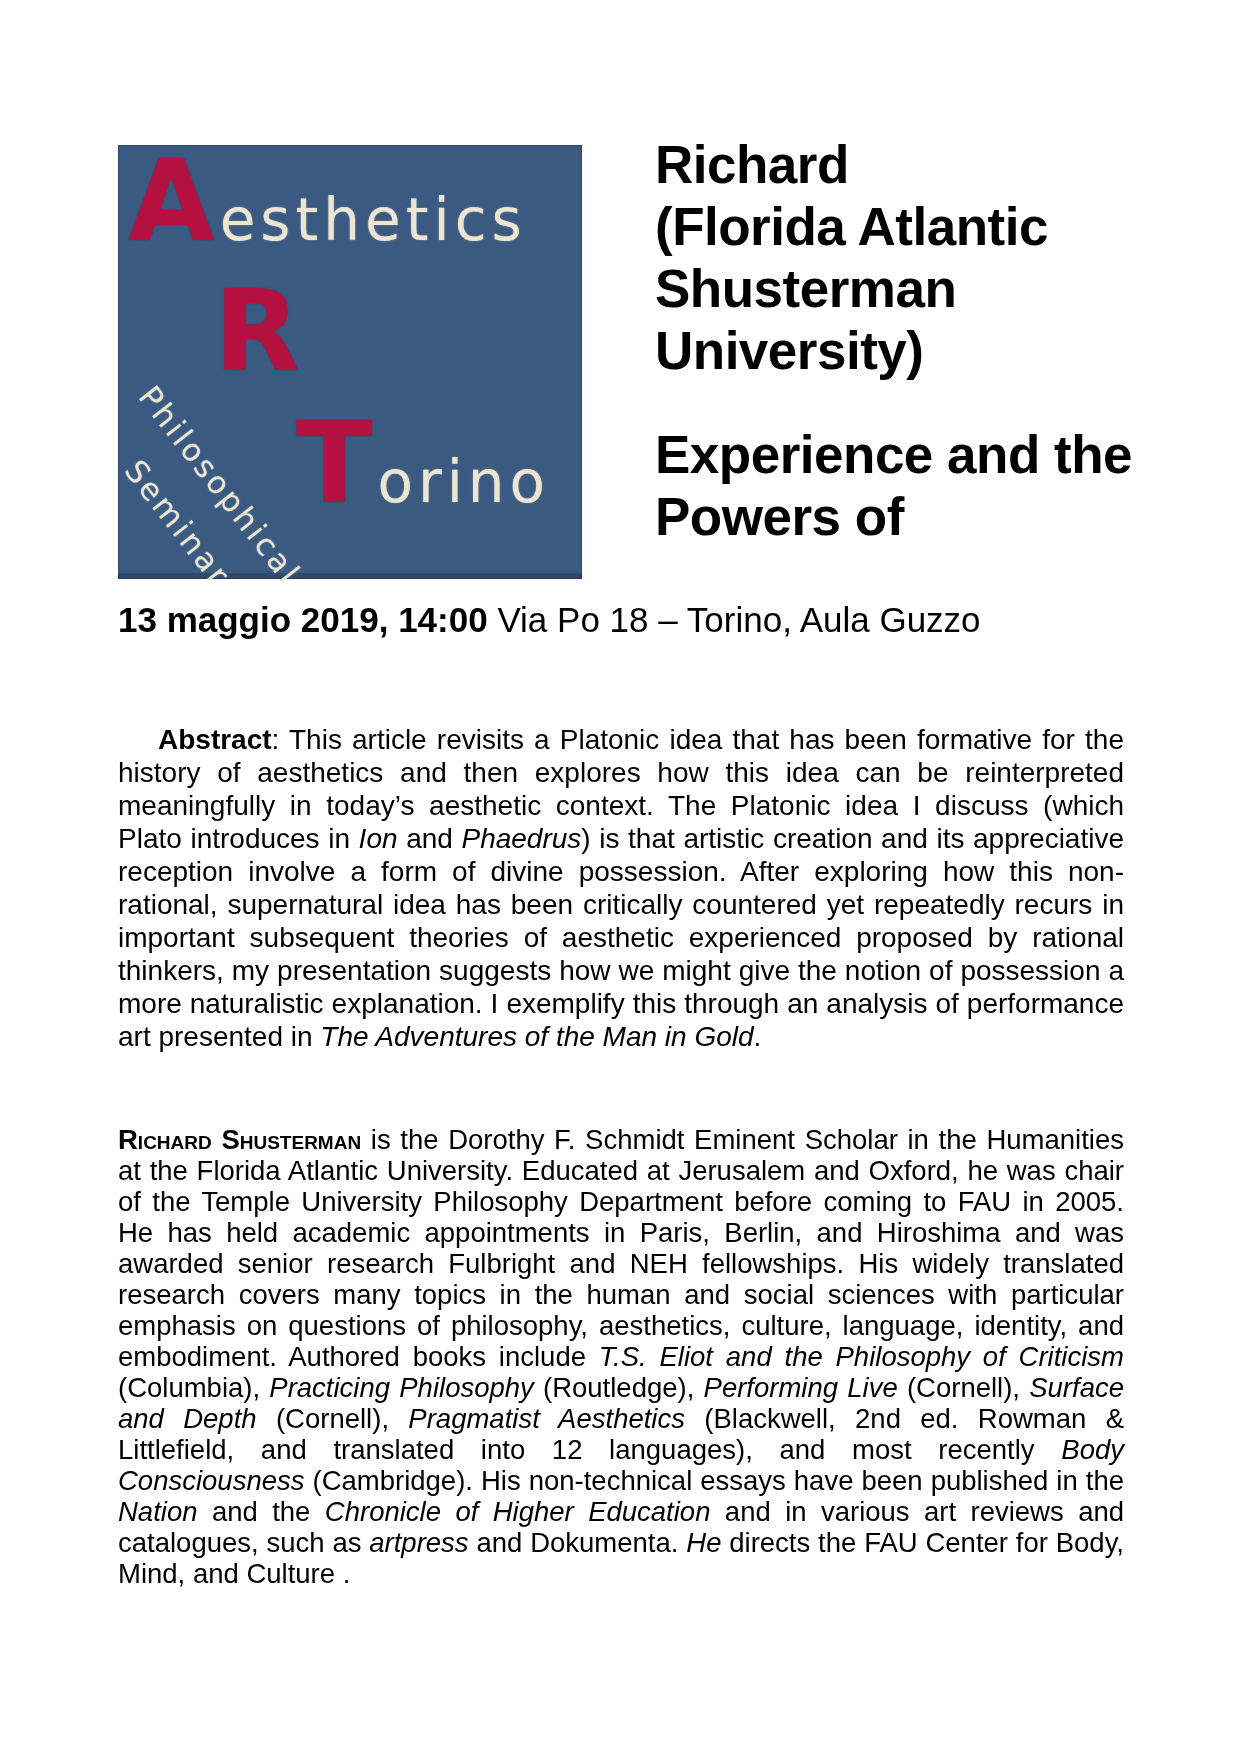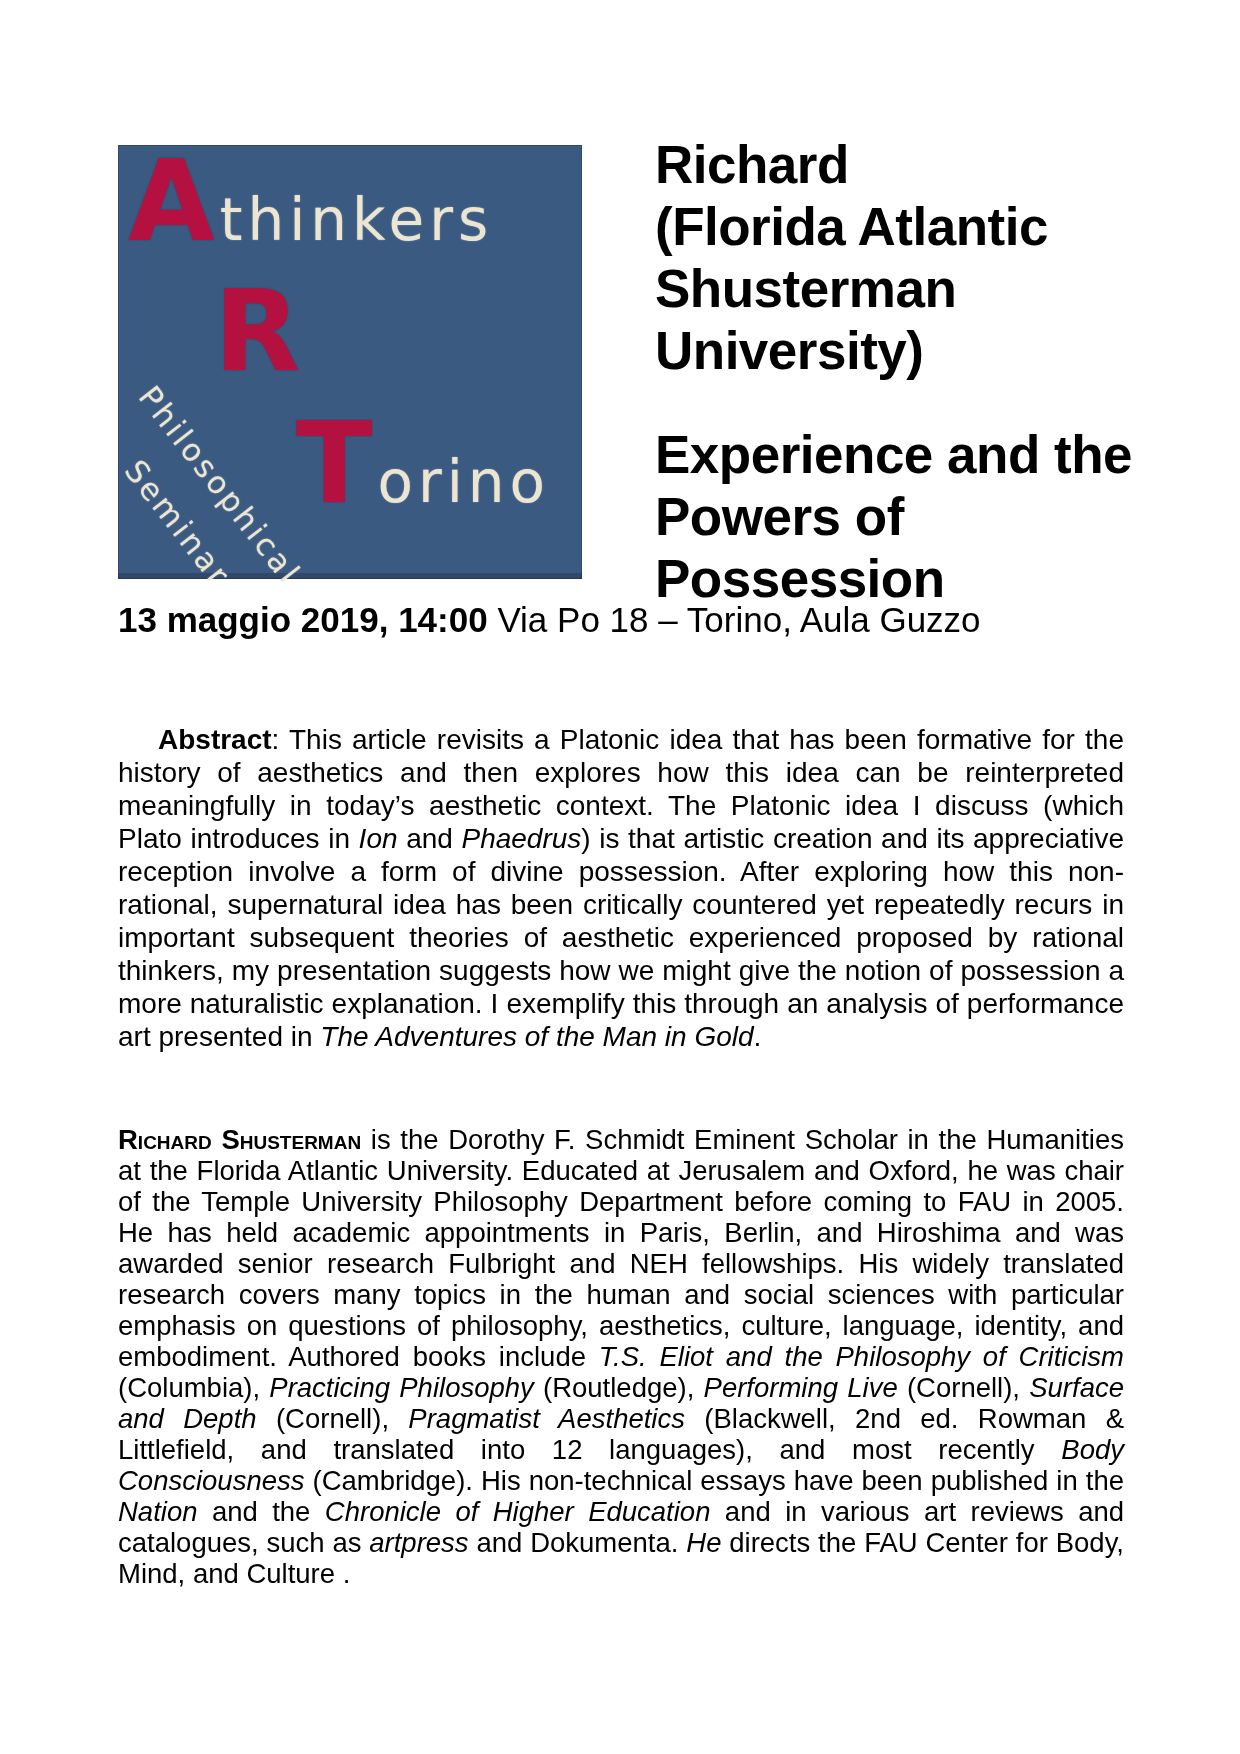--- a/index.html
+++ b/index.html
@@ -106,21 +106,21 @@
   .seg-smallcaps { font-weight: bold; font-variant: small-caps; }
 </style>
 </head>
 <body>
 
 <div class="page">
 
   <div class="logo">
     <div class="logo-word lw1">
       <span class="logo-initial">A</span>
-        <span class="logo-rest">thinkers</span>
+        <span class="logo-rest">esthetics</span>
     </div>
     <div class="logo-word lw2">
       <span class="logo-initial">R</span>
     </div>
     <div class="logo-word lw3">
       <span class="logo-initial">T</span>
         <span class="logo-rest">orino</span>
     </div>
     <div class="logo-diag ld1">Philosophical</div>
     <div class="logo-diag ld2">Seminar</div>
@@ -129,21 +129,20 @@
   <h1 class="speaker" style="margin:0">
     <div>Richard</div>
     <div>(Florida Atlantic</div>
     <div>Shusterman</div>
     <div>University)</div>
   </h1>
 
   <h2 class="talk-title" style="margin:0">
     <div>Experience and the</div>
     <div>Powers of</div>
-    <div>Possession</div>
   </h2>
 
   <div class="event-line">
     <span class="event-datetime">13 maggio 2019, 14:00</span><span class="event-location"> Via Po 18 – Torino, Aula Guzzo</span>
   </div>
 
   <p class="abstract" style="margin:0"><span class="seg-bold">Abstract</span><span class="seg-normal">: This article revisits a Platonic idea that has been formative for the history of aesthetics and then explores how this idea can be reinterpreted meaningfully in today’s aesthetic context. The Platonic idea I discuss (which Plato introduces in </span><span class="seg-italic">Ion</span><span class="seg-normal"> and </span><span class="seg-italic">Phaedrus</span><span class="seg-normal">) is that artistic creation and its appreciative reception involve a form of divine possession. After exploring how this non-rational, supernatural idea has been critically countered yet repeatedly recurs in important subsequent theories of aesthetic experienced proposed by rational thinkers, my presentation suggests how we might give the notion of possession a more naturalistic explanation. I exemplify this through an analysis of performance art presented in </span><span class="seg-italic">The Adventures of the Man in Gold</span><span class="seg-normal">.</span></p>
 
   <p class="bio" style="margin:0"><span class="seg-smallcaps">Richard Shusterman</span><span class="seg-normal"> is the Dorothy F. Schmidt Eminent Scholar in the Humanities at the Florida Atlantic University. Educated at Jerusalem and Oxford, he was chair of the Temple University Philosophy Department before coming to FAU in 2005. He has held academic appointments in Paris, Berlin, and Hiroshima and was awarded senior research Fulbright and NEH fellowships. His widely translated research covers many topics in the human and social sciences with particular emphasis on questions of philosophy, aesthetics, culture, language, identity, and embodiment. Authored books include </span><span class="seg-italic">T.S. Eliot and the Philosophy of Criticism</span><span class="seg-normal"> (Columbia), </span><span class="seg-italic">Practicing Philosophy</span><span class="seg-normal"> (Routledge), </span><span class="seg-italic">Performing Live</span><span class="seg-normal"> (Cornell), </span><span class="seg-italic">Surface and Depth</span><span class="seg-normal"> (Cornell), </span><span class="seg-italic">Pragmatist Aesthetics</span><span class="seg-normal"> (Blackwell, 2nd ed. Rowman &amp; Littlefield, and translated into 12 languages), and most recently </span><span class="seg-italic">Body Consciousness</span><span class="seg-normal"> (Cambridge). His non-technical essays have been published in the </span><span class="seg-italic">Nation</span><span class="seg-normal"> and the </span><span class="seg-italic">Chronicle of Higher Education</span><span class="seg-normal"> and in various art reviews and catalogues, such as </span><span class="seg-italic">artpress</span><span class="seg-normal"> and Dokumenta. </span><span class="seg-italic">He</span><span class="seg-normal"> directs the FAU Center for Body, Mind, and Culture .</span></p>
 

